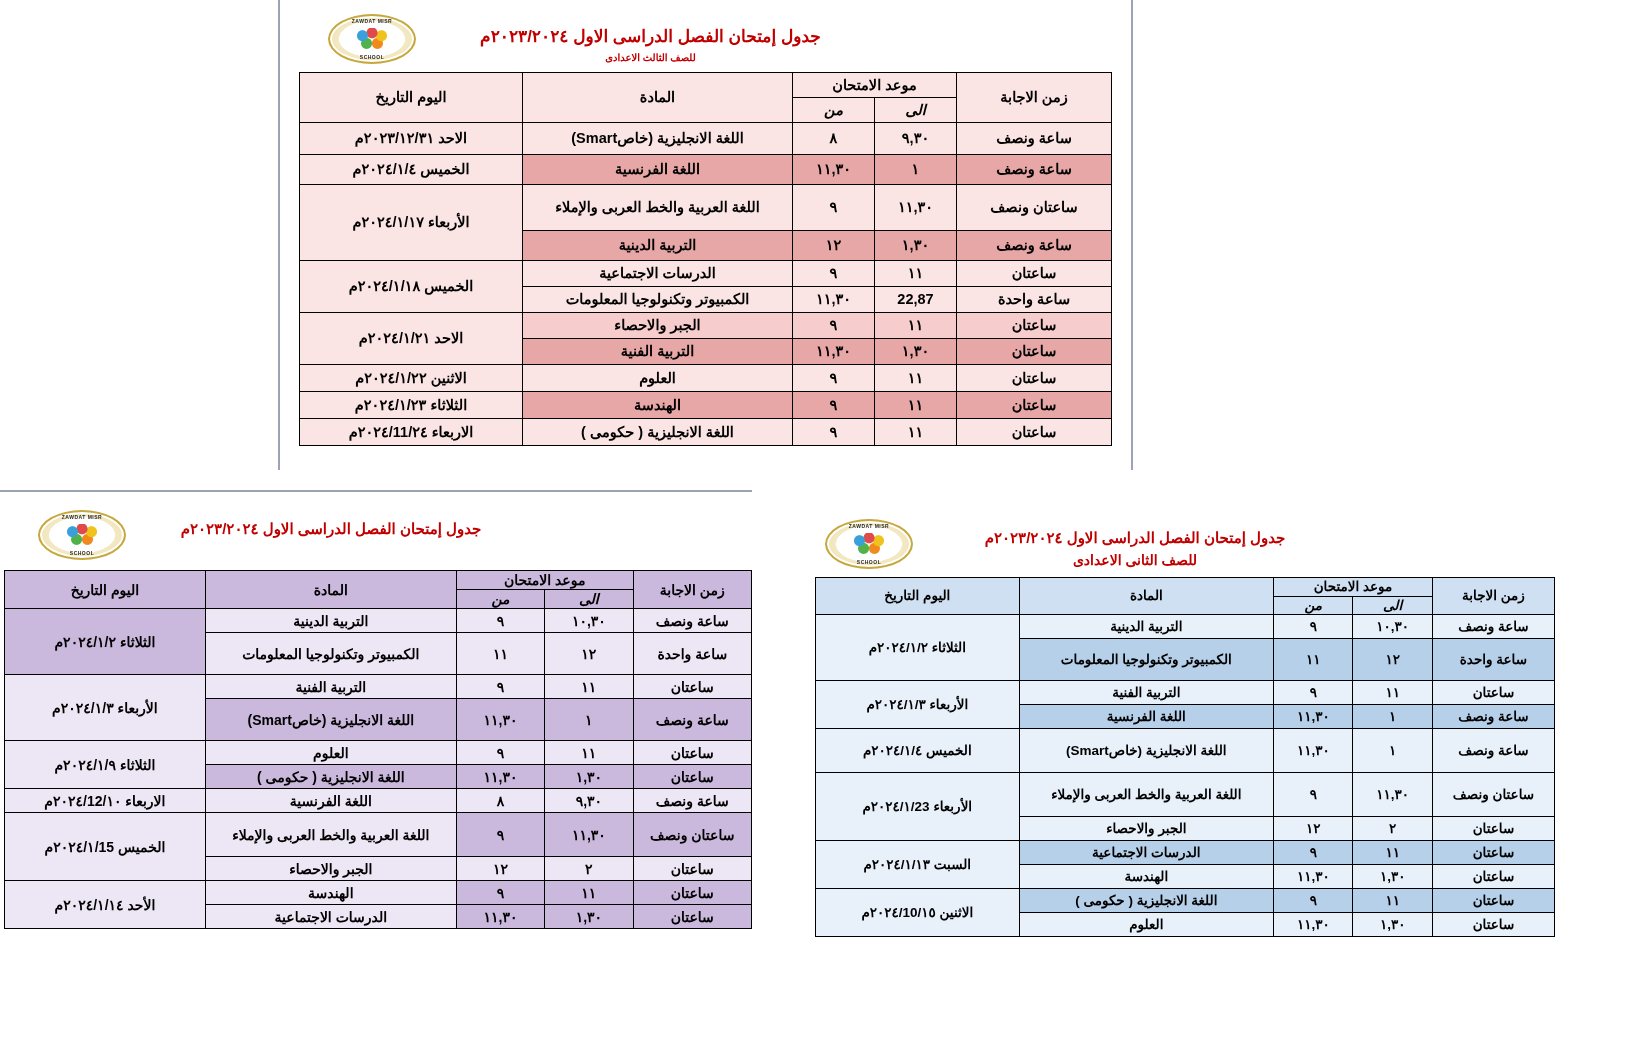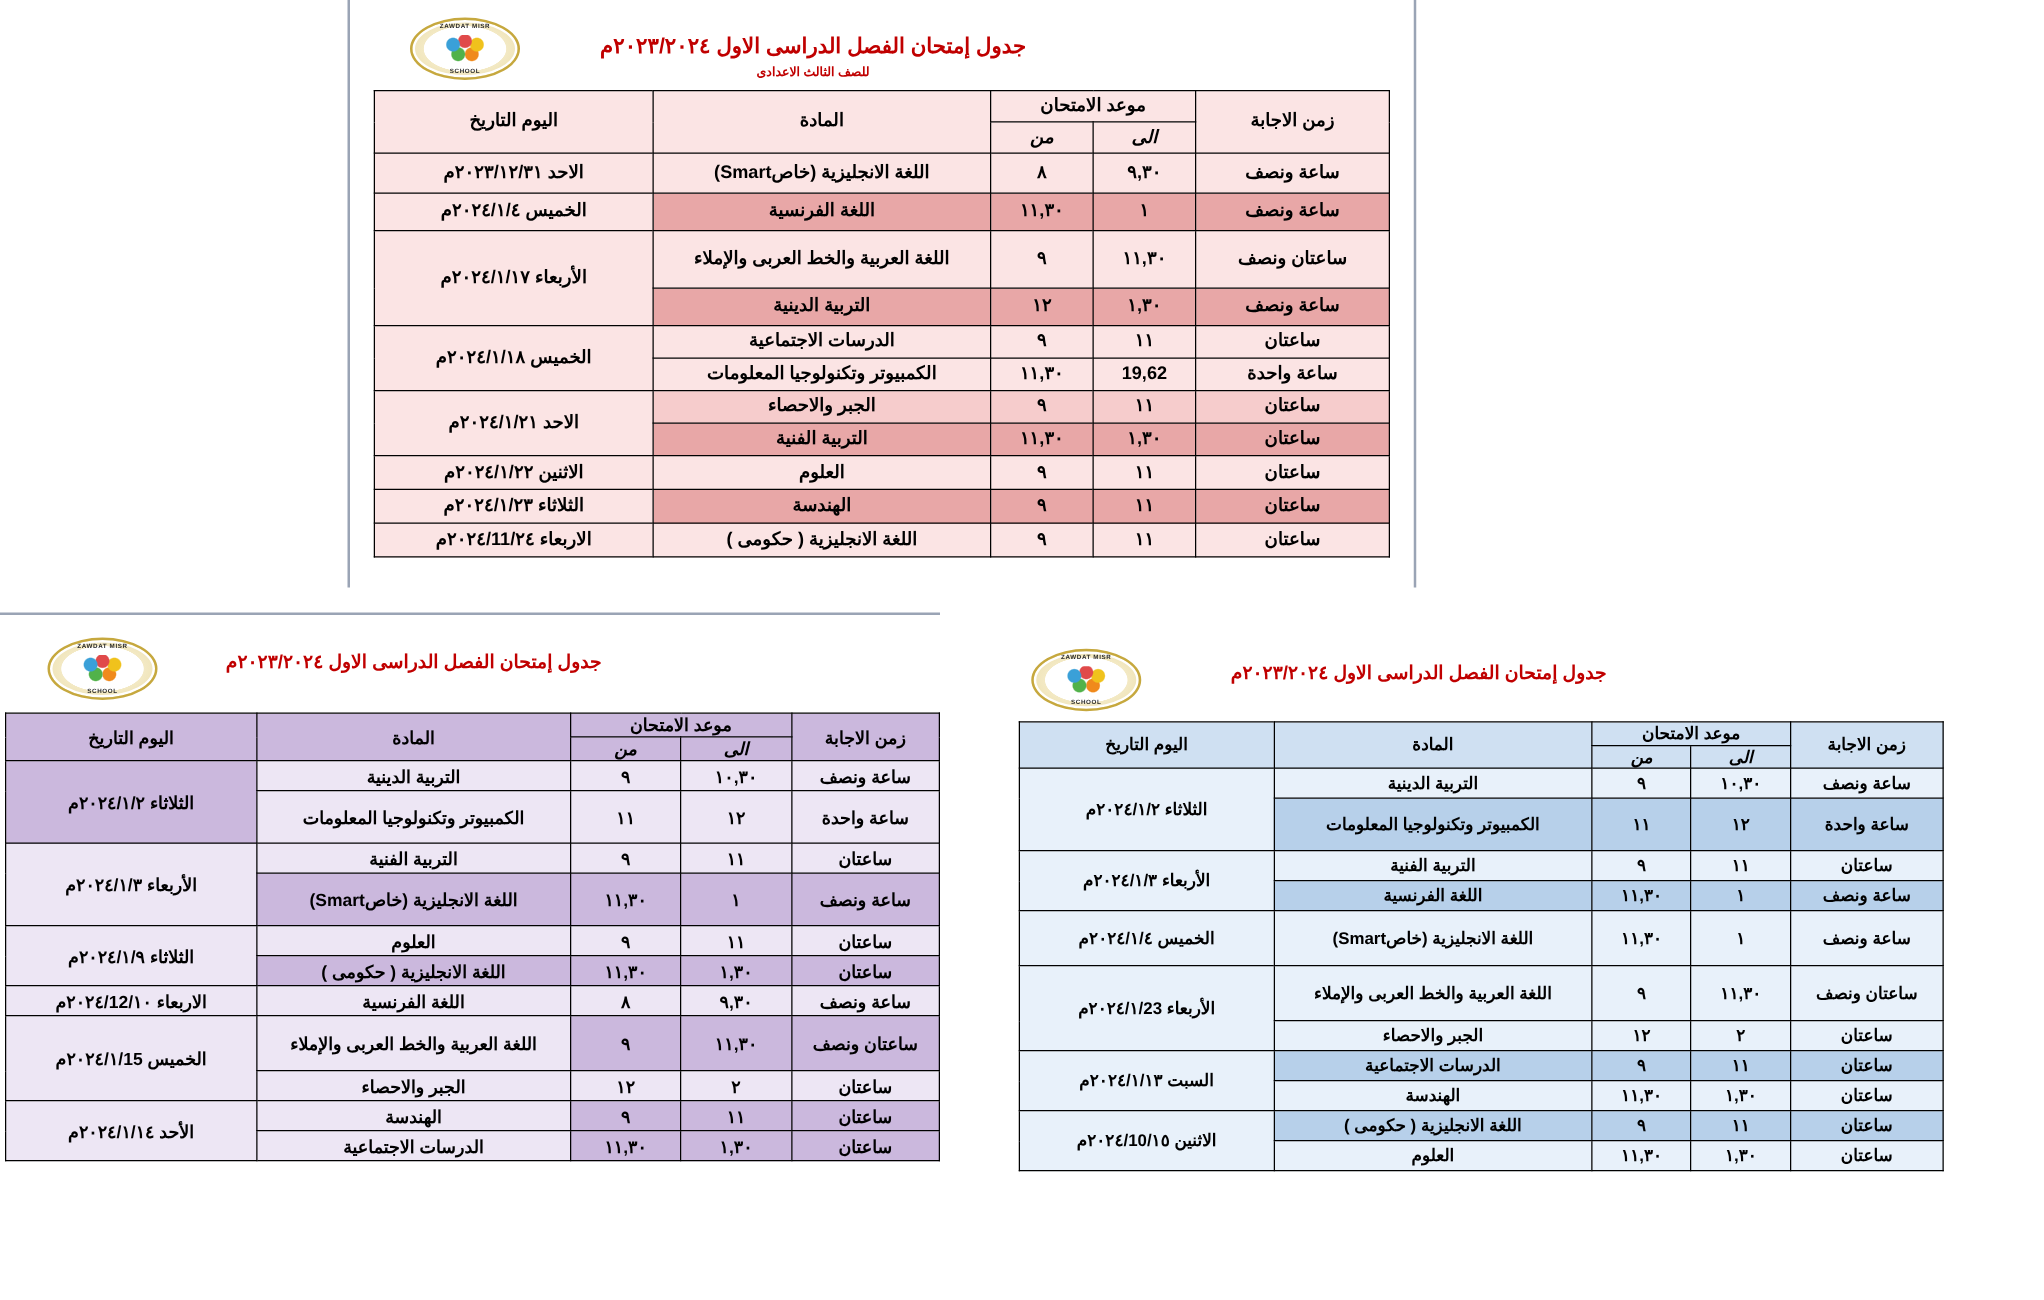--- a/index.html
+++ b/index.html
@@ -218,21 +218,21 @@
 
         <tr style="height:26px">
           <td class="row-a">ساعتان</td>
           <td class="row-a">١١</td>
           <td class="row-a">٩</td>
           <td class="row-a">الدرسات الاجتماعية</td>
           <td class="datecell" rowspan="2">الخميس ٢٠٢٤/١/١٨م</td>
         </tr>
         <tr style="height:26px">
           <td class="row-a">ساعة واحدة</td>
-          <td class="row-a">19,62</td>
+          <td class="row-a">22,87</td>
           <td class="row-a">١١,٣٠</td>
           <td class="row-a">الكمبيوتر وتكنولوجيا المعلومات</td>
         </tr>
 
         <tr style="height:26px">
           <td class="row-c">ساعتان</td>
           <td class="row-c">١١</td>
           <td class="row-c">٩</td>
           <td class="row-c">الجبر والاحصاء</td>
           <td class="datecell" rowspan="2">الاحد ٢٠٢٤/١/٢١م</td>
@@ -387,20 +387,21 @@
 
   <div class="block3">
     <div style="position:relative; height:72px;">
       <div class="logo" style="left:30px; top:14px;">
         <div class="ring-top">ZAWDAT MISR</div>
         <div class="tree"></div>
         <div class="ring-bot">SCHOOL</div>
       </div>
       <div class="title-wrap" style="padding-top:24px; padding-right:80px;">
         <div class="title-1 b3-title-1">جدول إمتحان الفصل الدراسى الاول  ٢٠٢٣/٢٠٢٤م</div>
+        <div class="title-2 b3-title-2">للصف الثانى الاعدادى</div>
       </div>
     </div>
 
     <table class="sched t3">
       <colgroup>
         <col style="width:120px">
           <col style="width:78px">
           <col style="width:78px">
           <col style="width:250px">
           <col style="width:200px">

